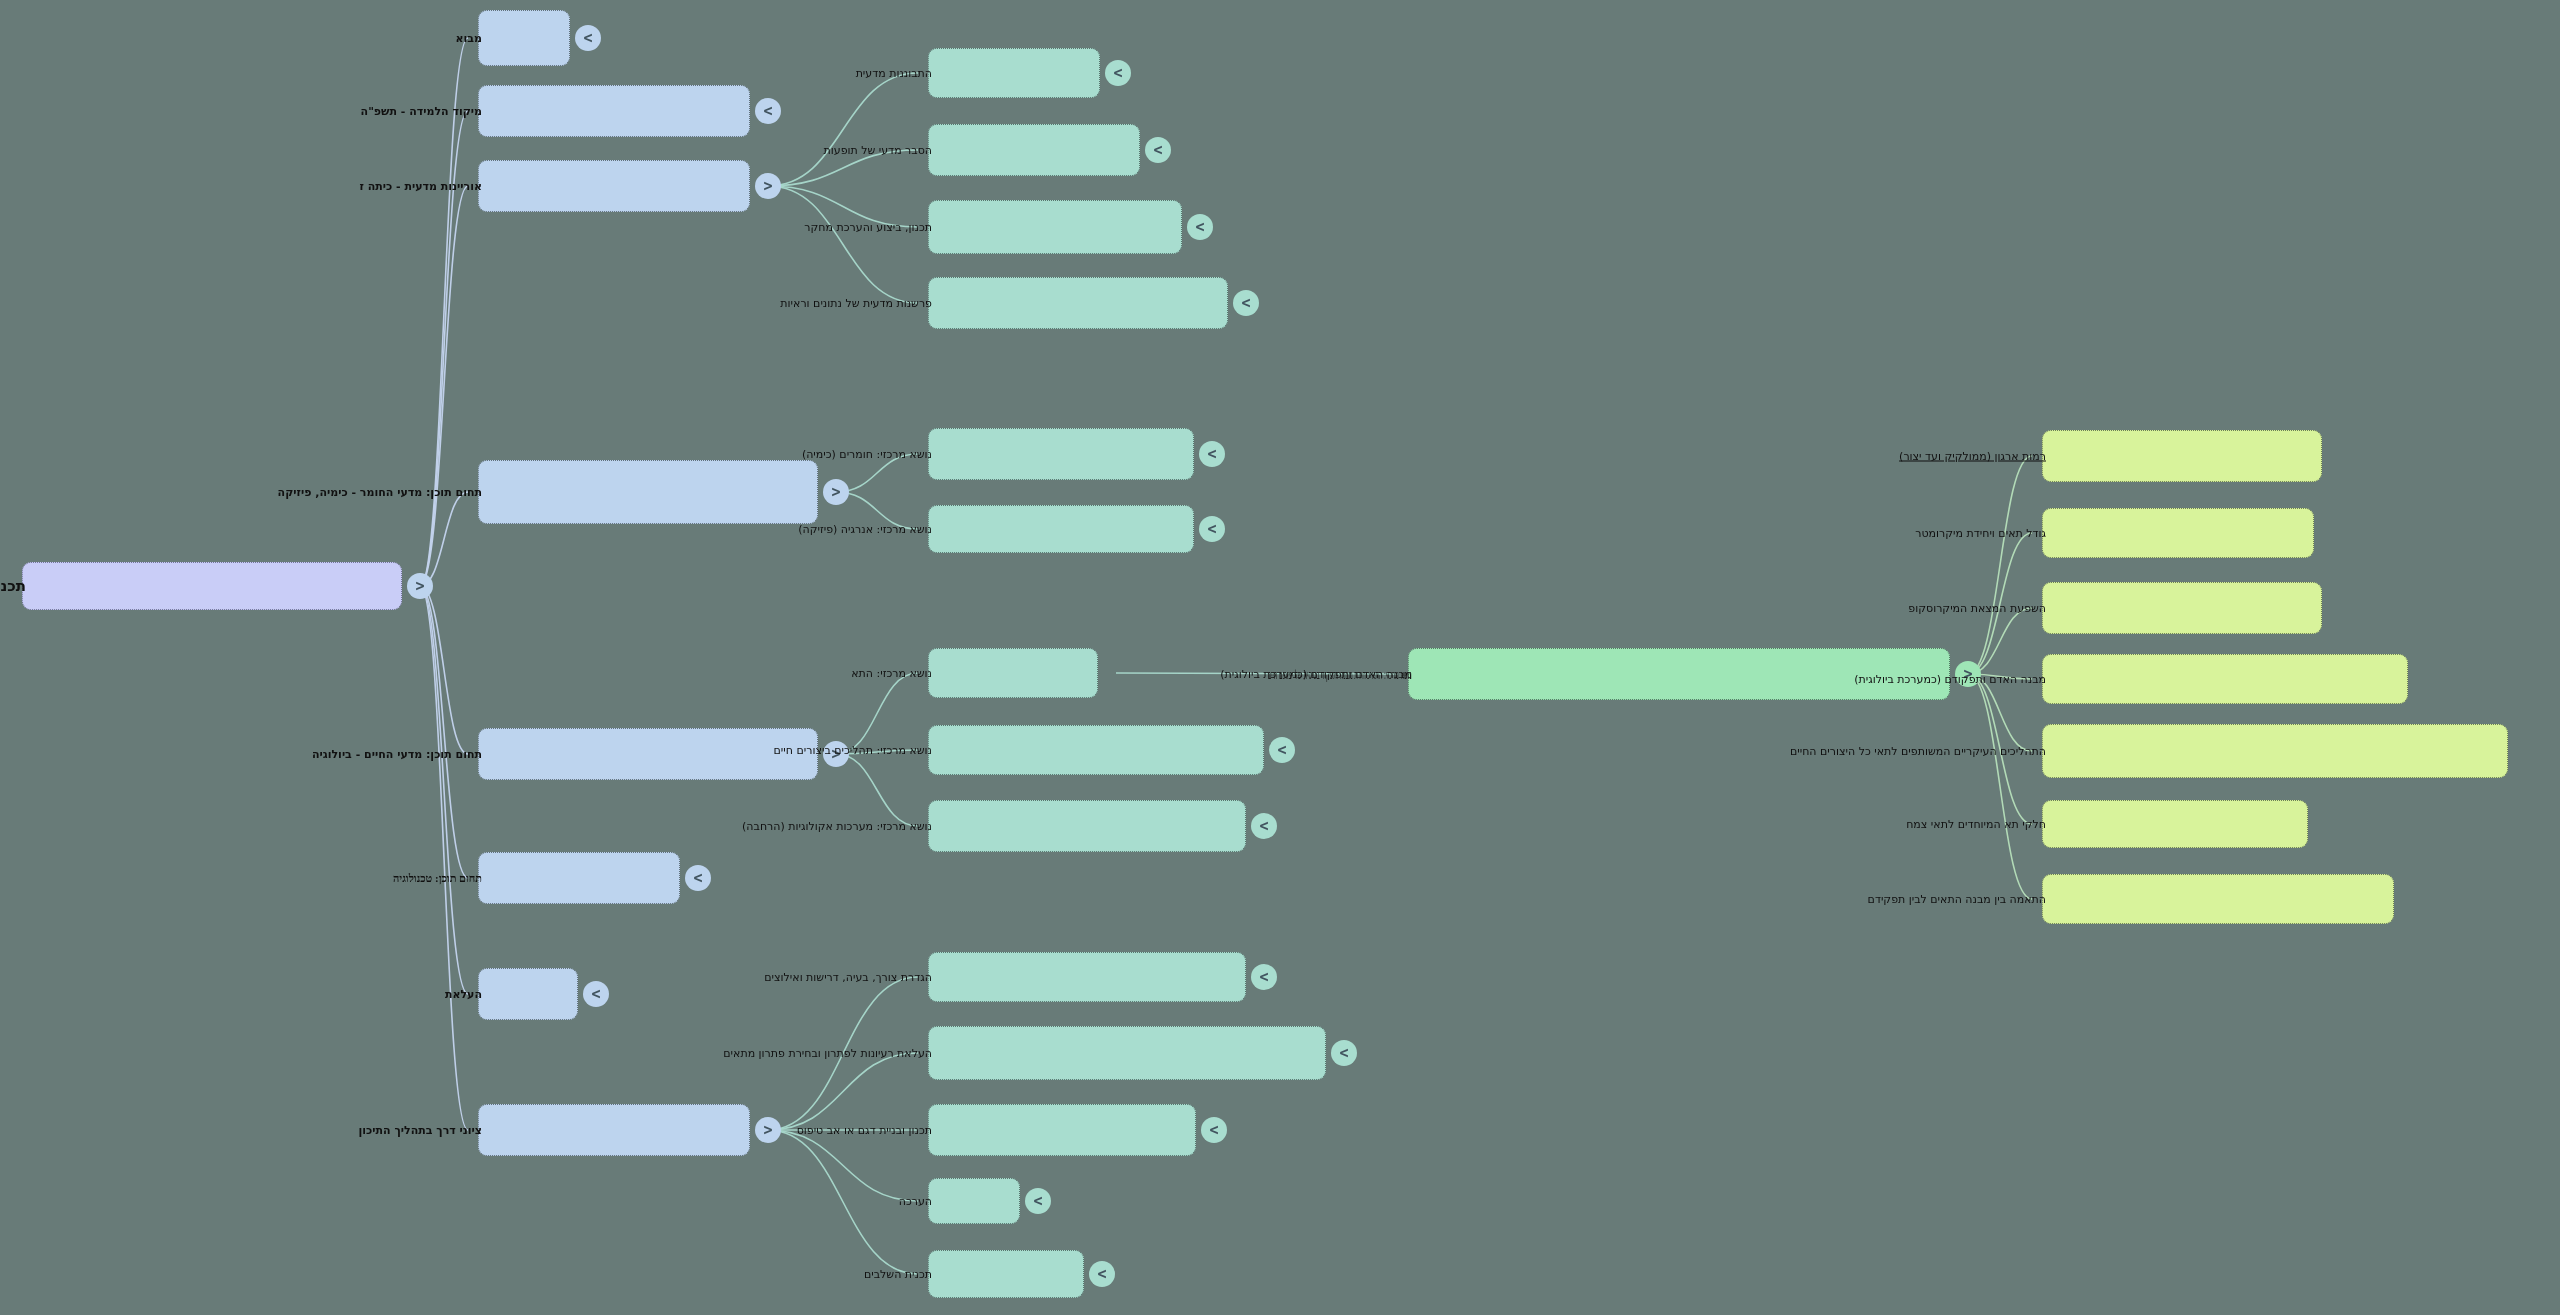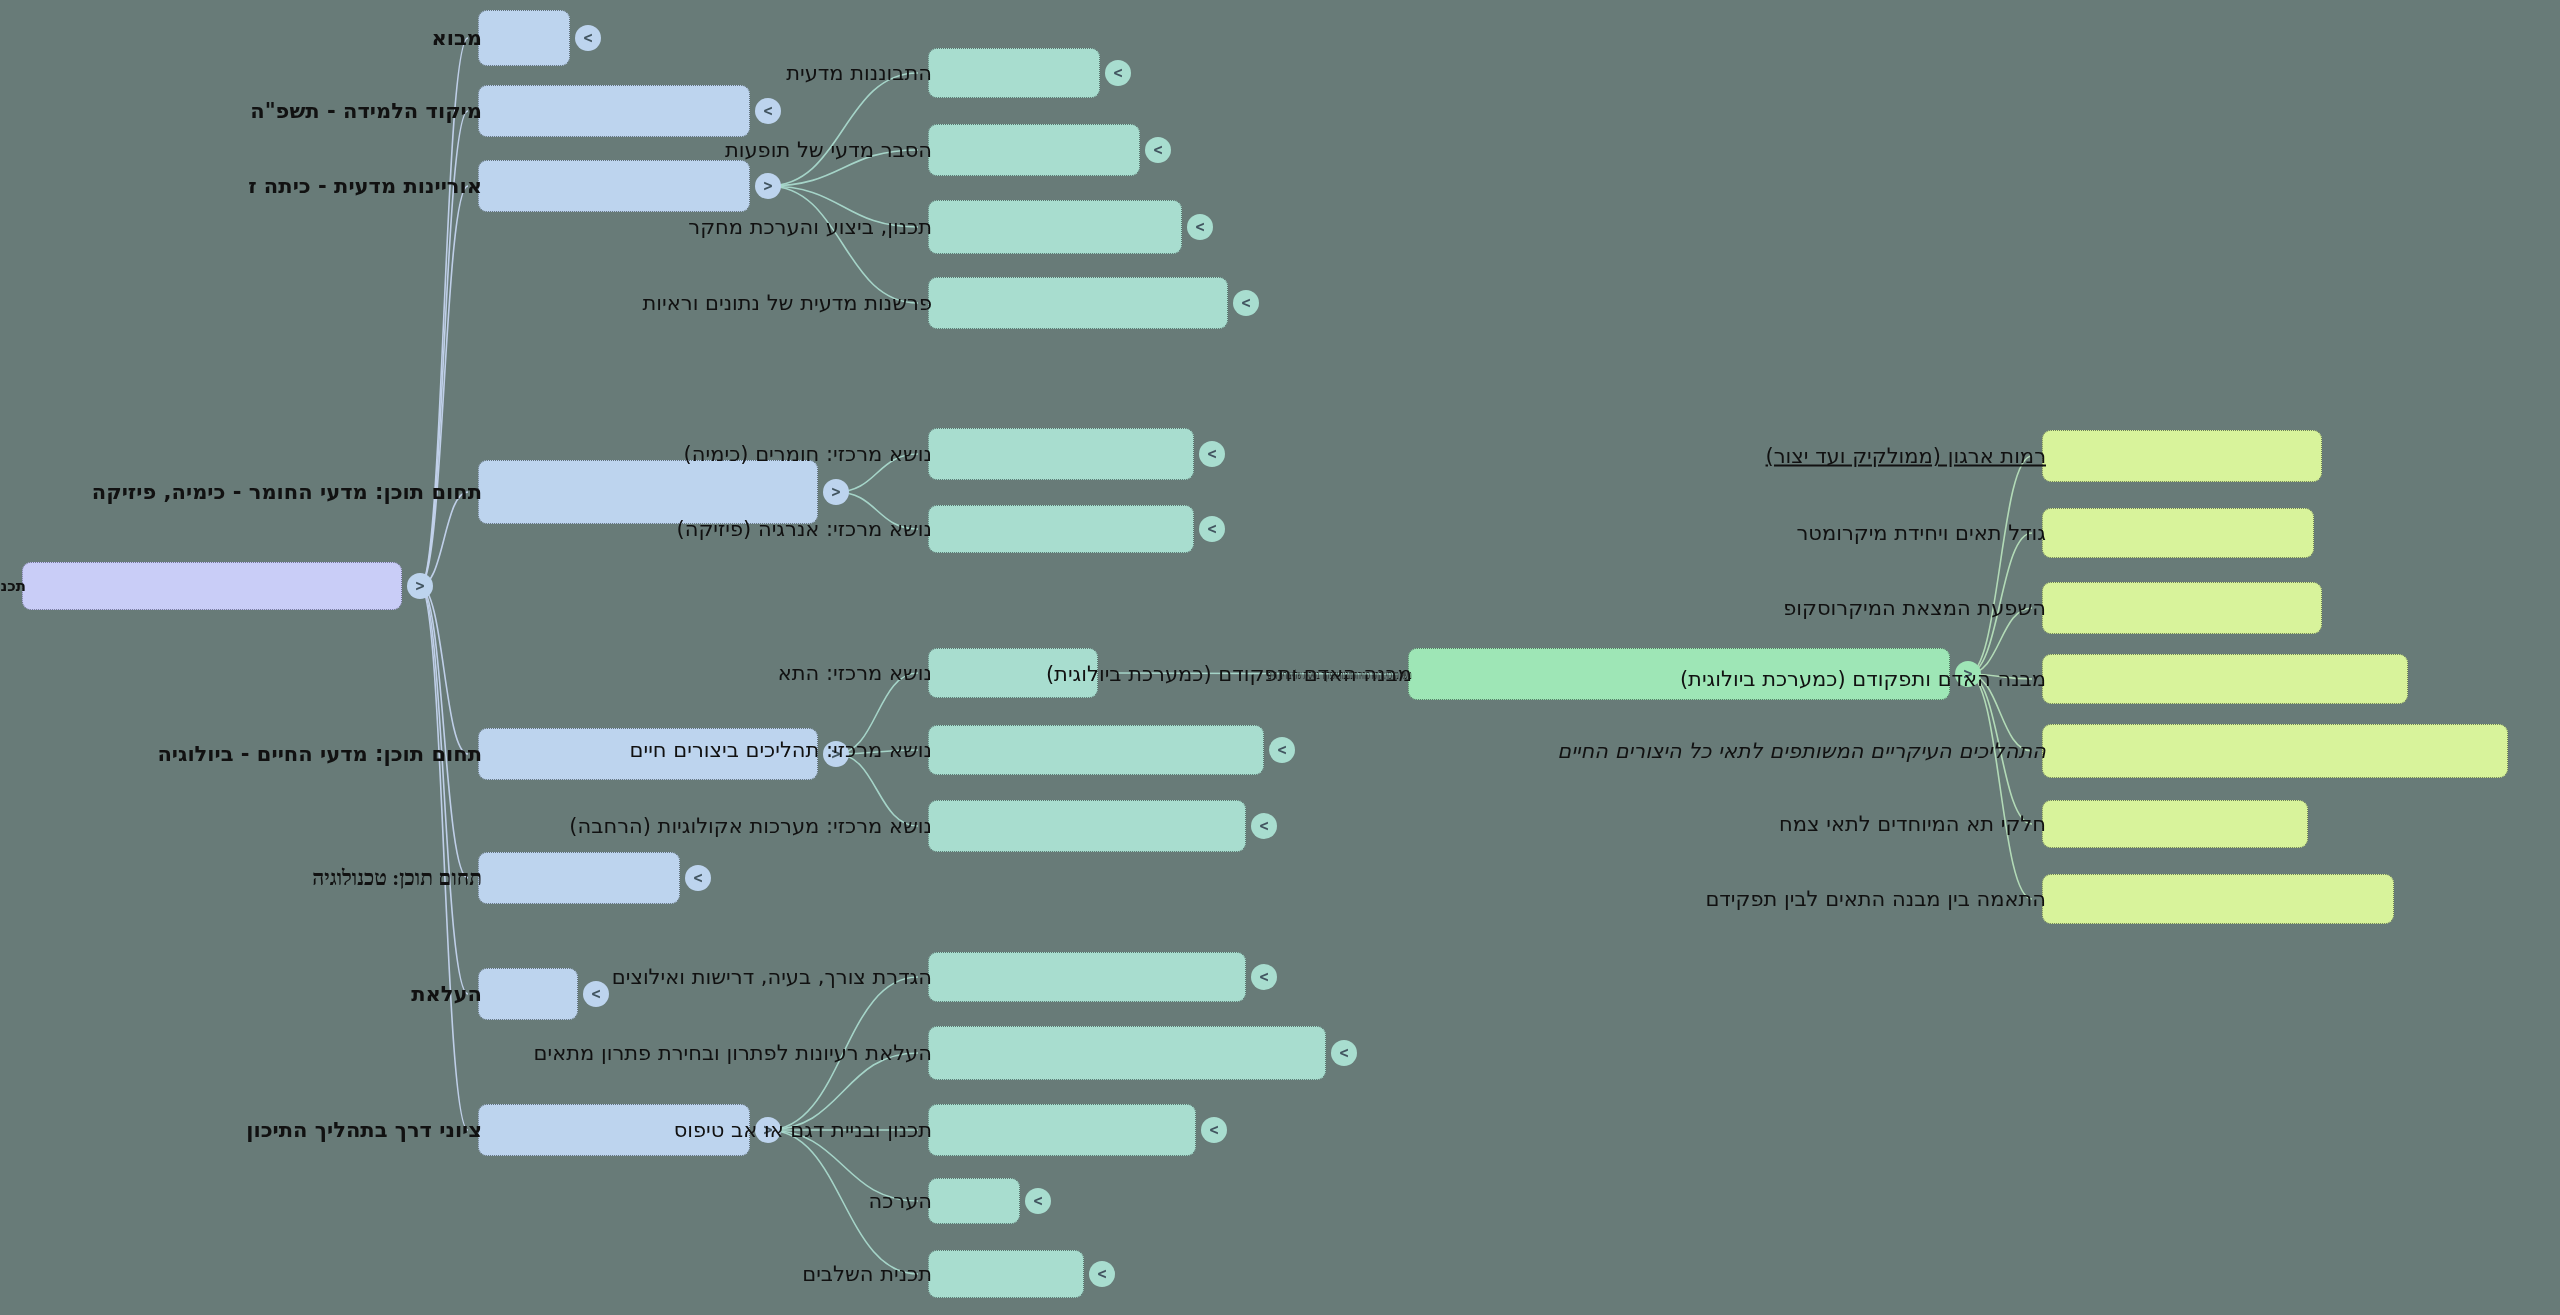--- a/index.html
+++ b/index.html
@@ -21,21 +21,21 @@
   .node.root{background:#c9cdf7;border-color:rgba(30,30,60,.5);}
   .node.blue{background:#bdd4ee;}
   .node.teal{background:#a8ddcf;}
   .node.mint{background:#9ee6b6;}
   .node.lime{background:#d8f39b;}
 
   .label{
     position:absolute;
     white-space:nowrap;
     color:#111;
-    font-size:21px;
+    font-size:11px;
     font-weight:700;
     line-height:1;
     direction:rtl;
     text-align:right;
     transform:translateY(-50%);
     pointer-events:none;
   }
   .label.rootlab{font-weight:700;font-size:15px;}
   .label.plain{font-weight:400;}
 
@@ -162,19 +162,19 @@
       <div class="label plain" style="right: 1148px; top: 674px; font-size: 13px; color: rgb(26, 26, 26); transform: translateY(-50%) scaleX(0.42); transform-origin: right center;">נושא מרכזי: התא כיחידת מבנה ותפקוד בסיסית של יצורים חיים</div>
       <div class="node lime" style="left: 2042px; top: 430px; width: 280px; height: 52px;"></div>
       <div class="label plain" style="right: 514px; top: 456px; text-decoration: underline;">רמות ארגון (ממולקיק ועד יצור)</div>
       <div class="node lime" style="left: 2042px; top: 508px; width: 272px; height: 50px;"></div>
       <div class="label plain" style="right: 514px; top: 533px;">גודל תאים ויחידת מיקרומטר</div>
       <div class="node lime" style="left: 2042px; top: 582px; width: 280px; height: 52px;"></div>
       <div class="label plain" style="right: 514px; top: 608px;">השפעת המצאת המיקרוסקופ</div>
       <div class="node lime" style="left: 2042px; top: 654px; width: 366px; height: 50px;"></div>
       <div class="label plain" style="right: 514px; top: 679px;">מבנה האדם ותפקודם (כמערכת ביולוגית)</div>
       <div class="node lime" style="left: 2042px; top: 724px; width: 466px; height: 54px;"></div>
-      <div class="label plain" style="right: 514px; top: 751px; font-style: italic;">התהליכים העיקריים המשותפים לתאי כל היצורים החיים</div>
+      <div class="label plain" style="right: 514px; top: 751px;">התהליכים העיקריים המשותפים לתאי כל היצורים החיים</div>
       <div class="node lime" style="left: 2042px; top: 800px; width: 266px; height: 48px;"></div>
       <div class="label plain" style="right: 514px; top: 824px;">חלקי תא המיוחדים לתאי צמח</div>
       <div class="node lime" style="left: 2042px; top: 874px; width: 352px; height: 50px;"></div>
       <div class="label plain" style="right: 514px; top: 899px;">התאמה בין מבנה התאים לבין תפקידם</div>
     </div>
 </div>
 
 </body></html>

